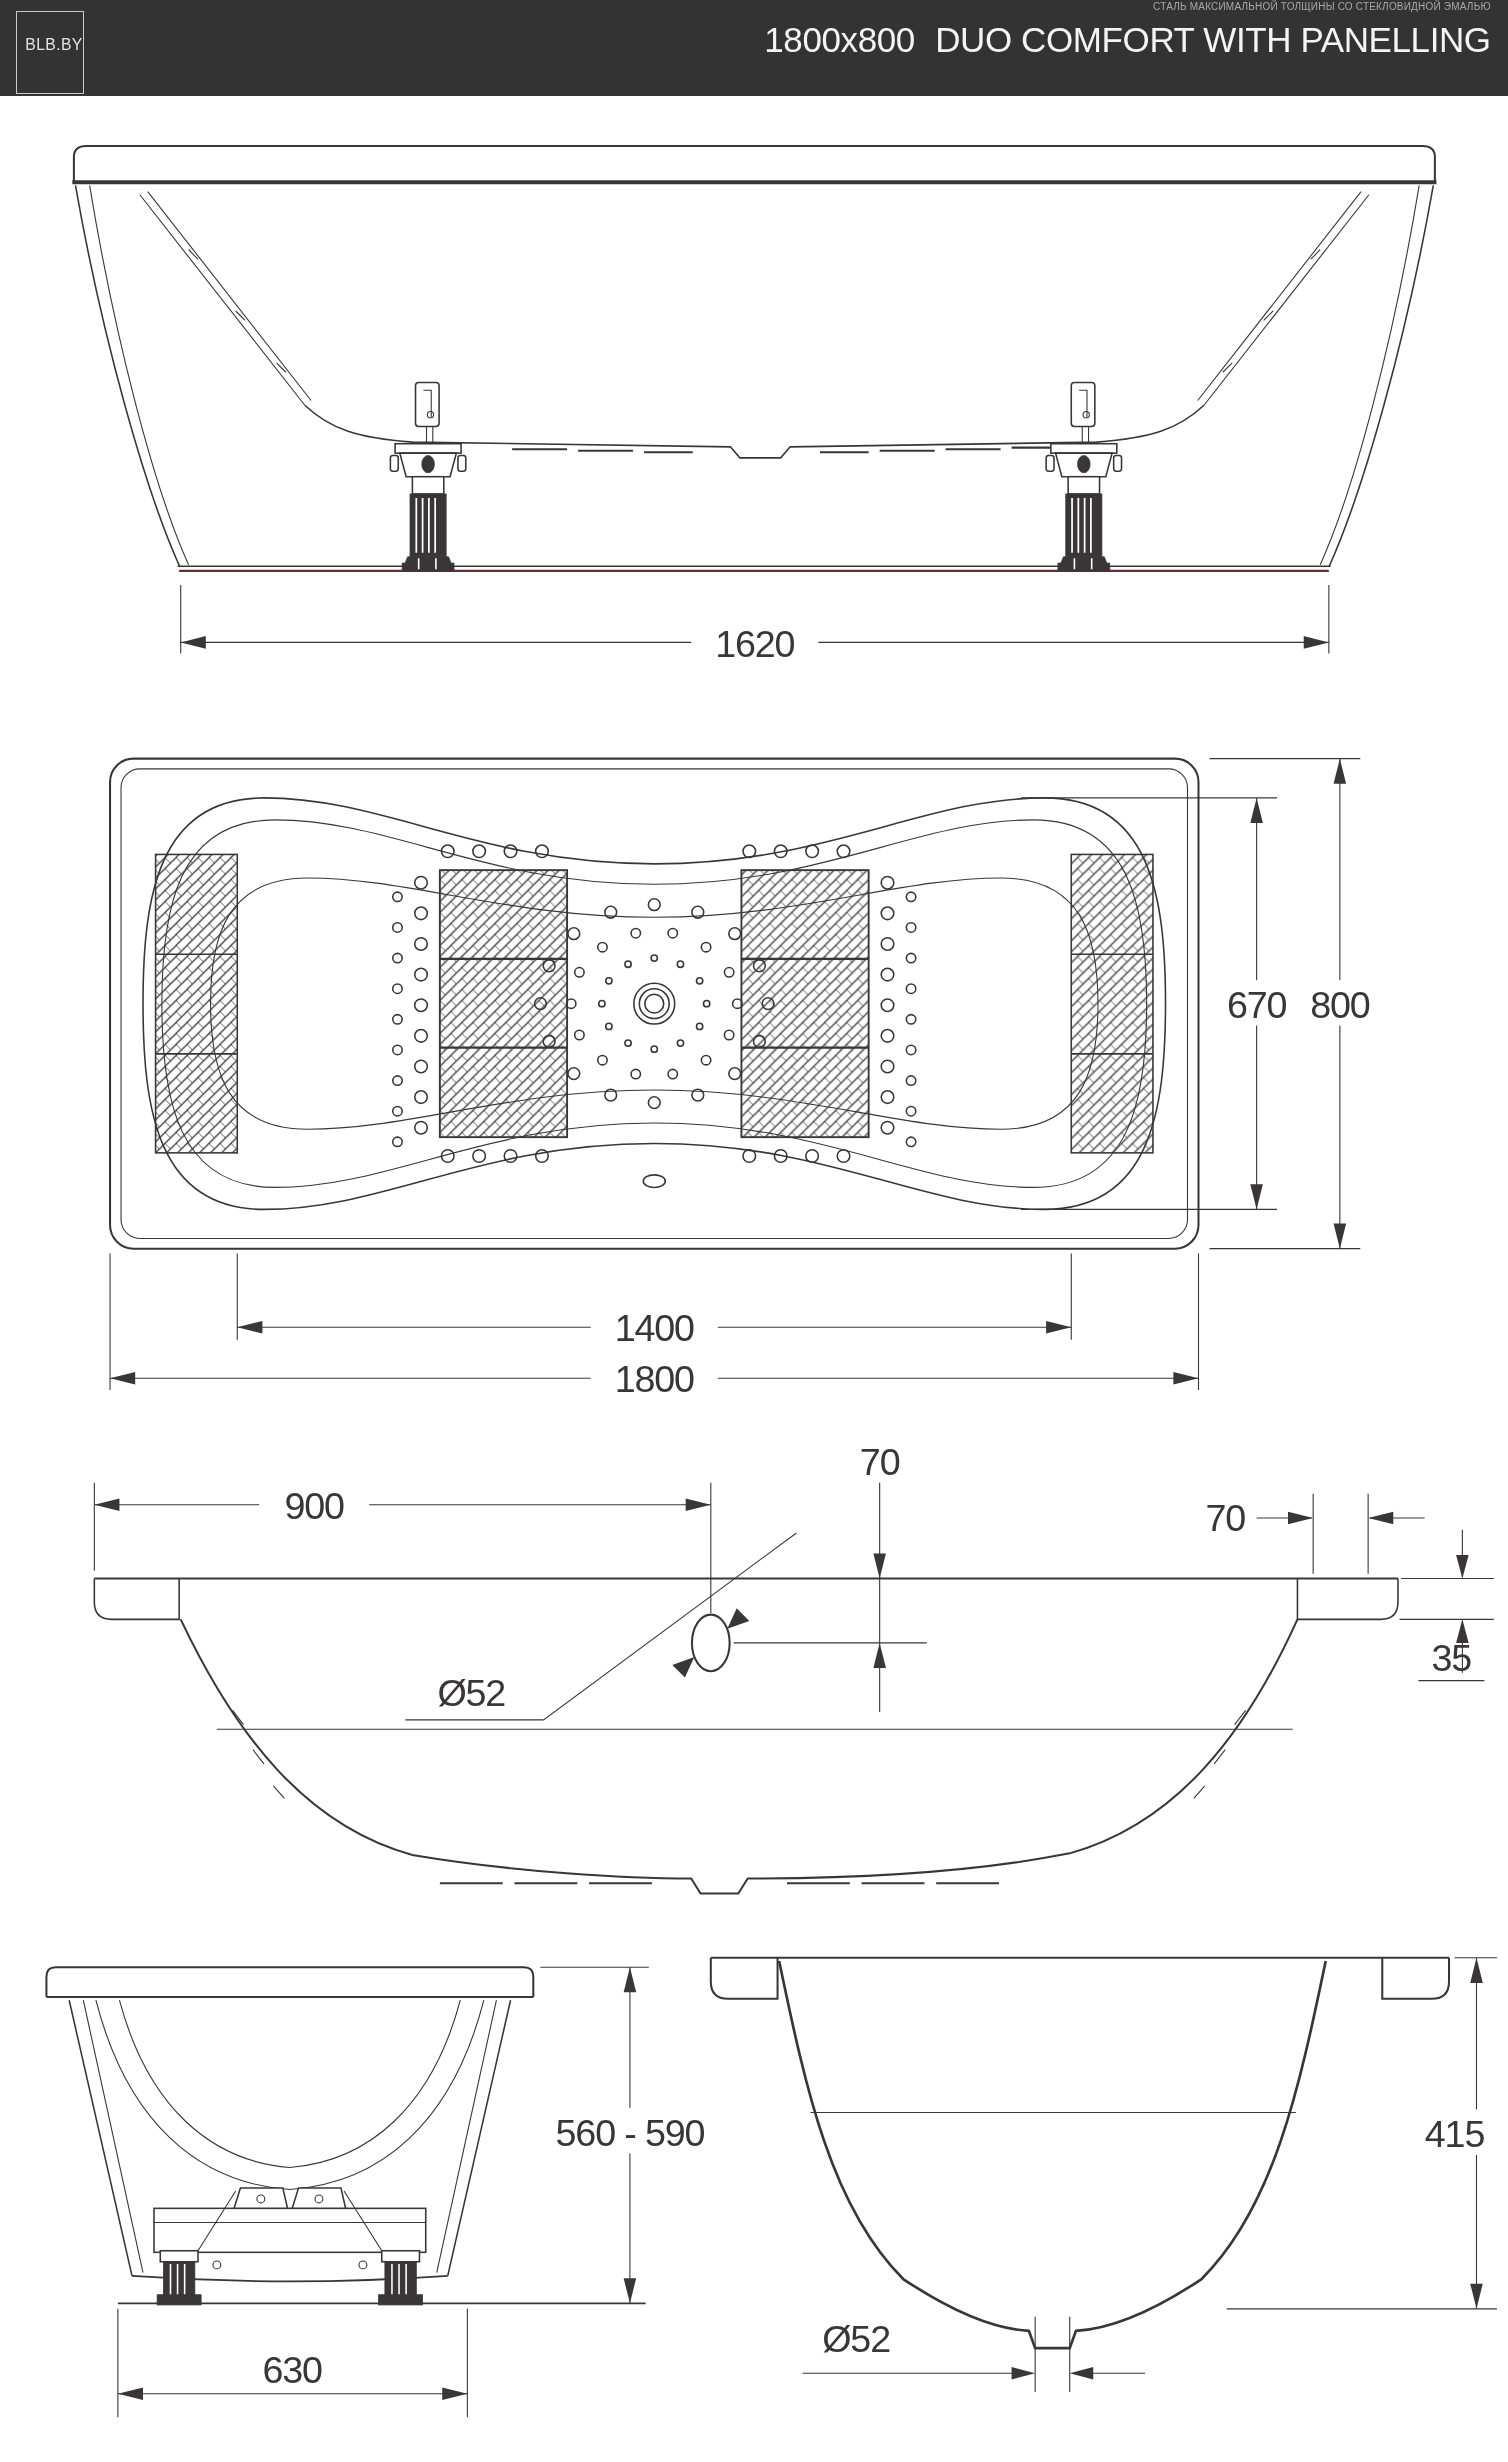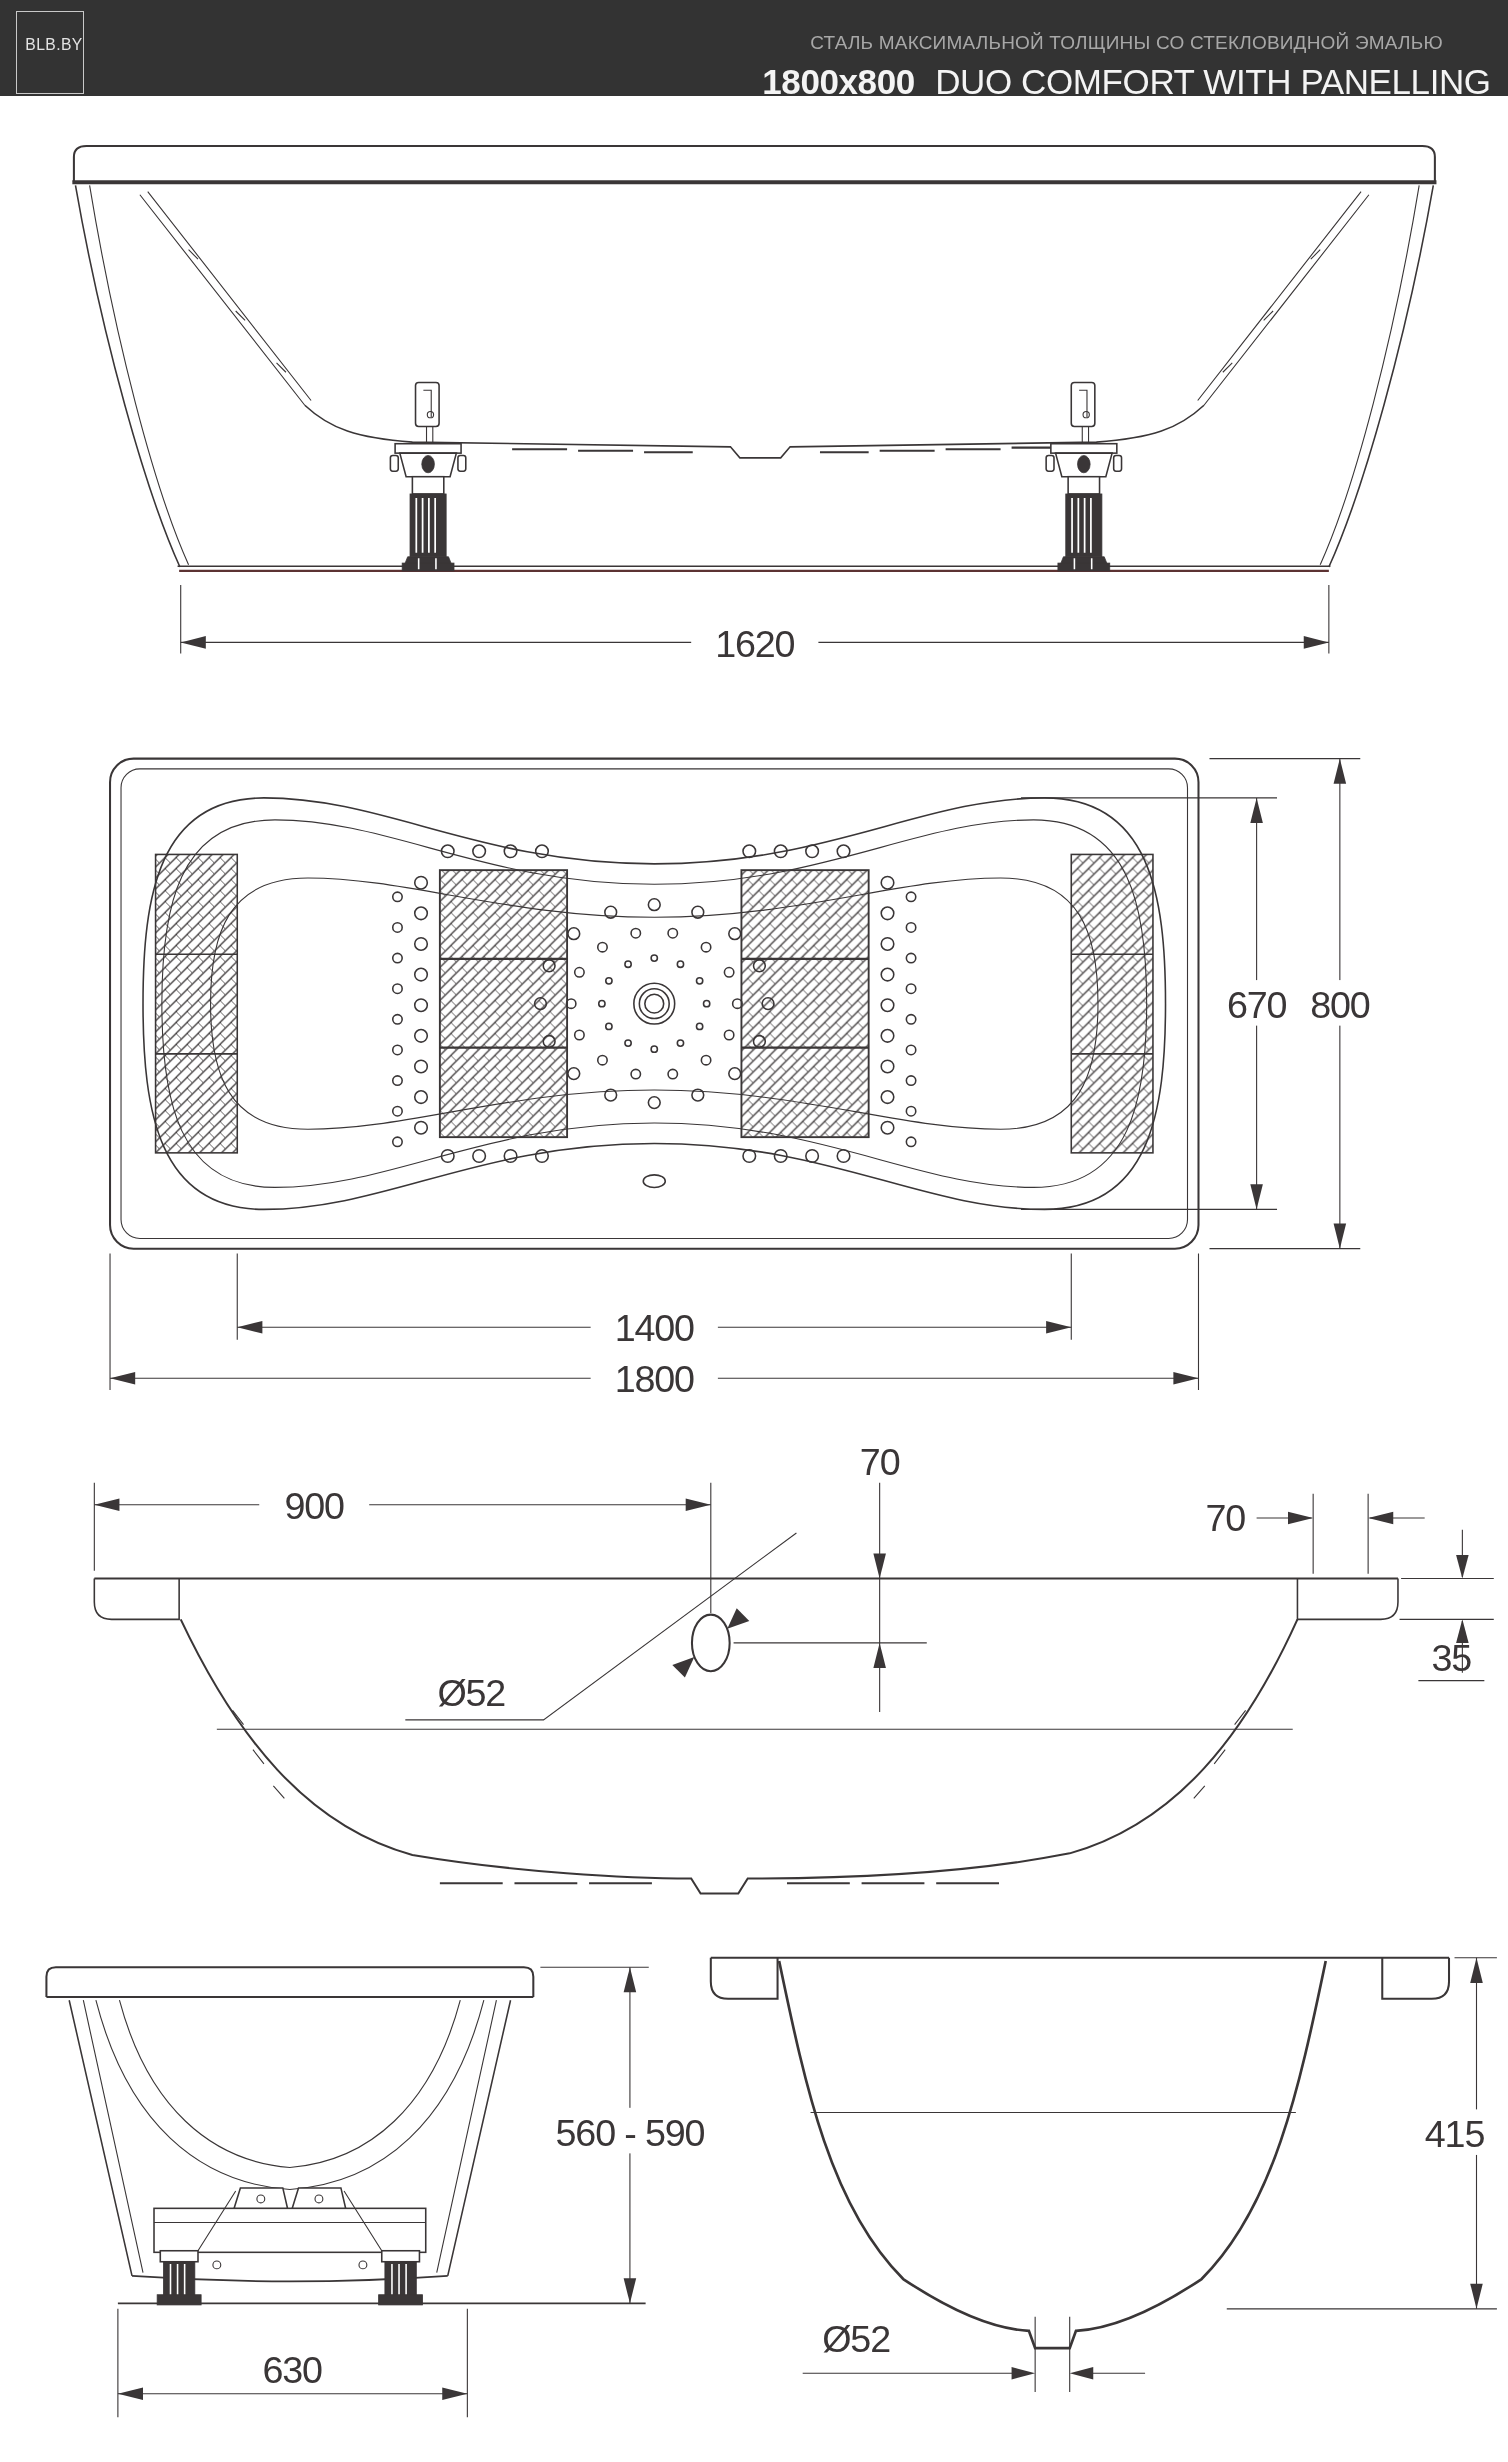--- a/index.html
+++ b/index.html
@@ -3,23 +3,23 @@
 <meta charset="utf-8">
 <style>
   html,body{margin:0;padding:0;background:#ffffff;}
   .page{position:relative;width:1508px;height:2462px;background:#fff;overflow:hidden;
         font-family:"Liberation Sans",sans-serif;}
   .hdr{position:absolute;left:0;top:0;width:1508px;height:96px;background:#333333;}
   .logo-box{position:absolute;left:15.7px;top:11px;width:68px;height:83px;
             border:1.2px solid #c9c9c9;box-sizing:border-box;color:#e3e3e3;
             font-size:15.7px;letter-spacing:0.4px;padding:23.6px 0 0 8.6px;}
   .hdr-right{position:absolute;right:17.3px;top:0;height:96px;text-align:right;}
-  .hdr-sub{margin-top:32px;font-size:19px;color:#a8a8a8;letter-spacing:0.2px;text-align:center;}
+  .hdr-sub{margin-top:1px;font-size:10px;color:#a8a8a8;letter-spacing:0.2px;}
   .hdr-main{margin-top:7.9px;font-size:35px;color:#f4f4f4;letter-spacing:-0.4px;white-space:nowrap;}
-  .hdr-main .model{font-weight:bold;margin-right:20.4px;margin-top:26px;}
+  .hdr-main .model{font-weight:normal;margin-right:20.4px;margin-top:26px;}
   svg{position:absolute;left:0;top:0;}
   .ln{fill:none;stroke:#3a3637;stroke-width:2;}
   .ln15{fill:none;stroke:#3a3637;stroke-width:1.4;}
   .ln25{fill:none;stroke:#3a3637;stroke-width:2.6;}
   .ln35{fill:none;stroke:#3a3637;stroke-width:3.4;}
   .thick{fill:none;stroke:#3a3637;stroke-width:5;}
   .maroon{fill:none;stroke:#5c3232;stroke-width:3;}
   .ext{fill:none;stroke:#3a3637;stroke-width:1.4;}
   .ar{fill:#3a3637;stroke:none;}
   .dk{fill:#3a3637;stroke:#3a3637;}

